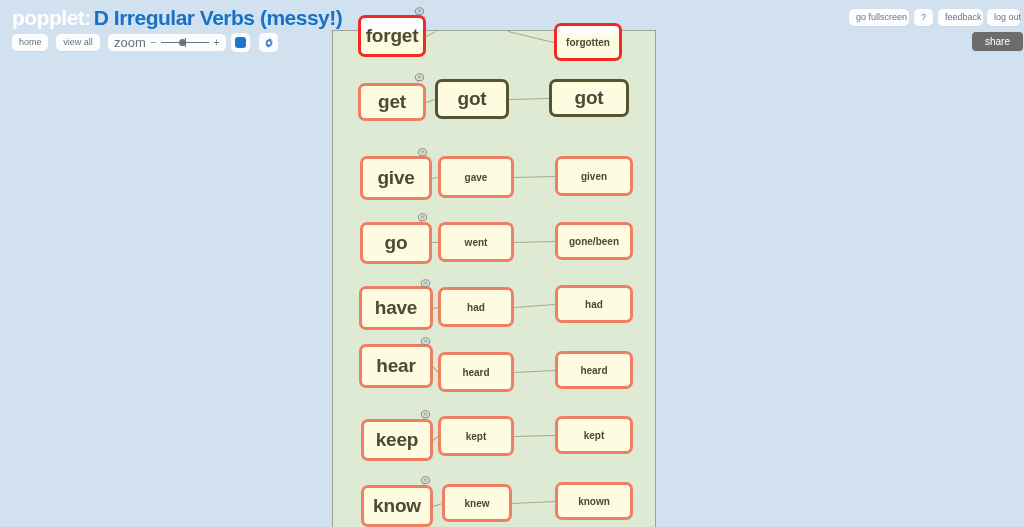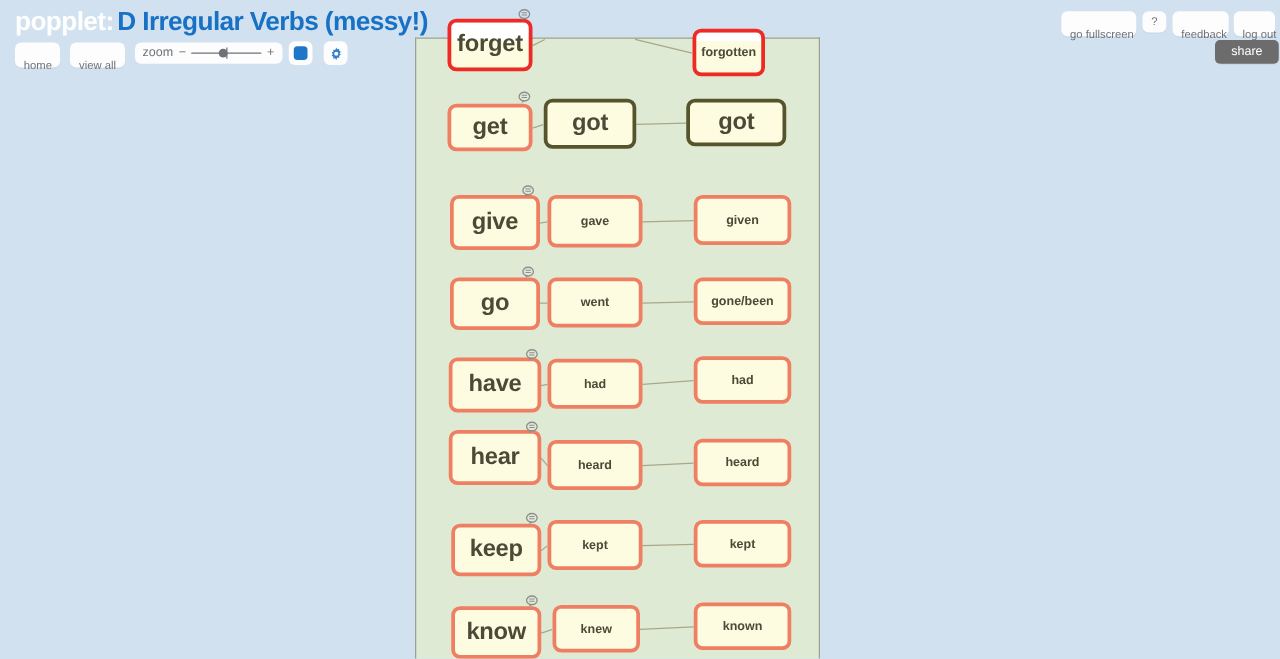--- a/index.html
+++ b/index.html
@@ -103,21 +103,21 @@
     position: absolute;
     background: #fdfdfd;
     border: none;
     border-radius: 5px;
     color: #6d7278;
     font-size: 9px;
     font-family: "Liberation Sans", sans-serif;
     height: 17px;
     line-height: 17px;
     text-align: center;
-    padding: 10px 7px;
+    padding: 0 7px;
     white-space: nowrap;
     cursor: pointer;
     box-shadow: 0 1px 0 rgba(0,0,0,0.04);
   }
   .btn.dark {
     background: #6c6c6c;
     color: #ffffff;
     height: 19px;
     line-height: 19px;
     font-size: 10px;
@@ -131,21 +131,21 @@
     left: 108px; top: 34px;
     width: 118px; height: 17px;
     background: #fdfdfd;
     border-radius: 5px;
     display: flex;
     align-items: center;
     padding: 0 6px;
     gap: 4px;
   }
   #zoom-widget .zlabel {
-    font-size: 10px;
+    font-size: 13px;
     color: #6d7278;
   }
   .z-minus, .z-plus {
     color: #6d7278;
     font-size: 10px;
     line-height: 1;
     width: 7px;
     text-align: center;
     cursor: pointer;
     user-select: none;
@@ -231,21 +231,21 @@
   <div class="btn" style="left:849px; top:9px; width:60px;">go fullscreen</div>
   <div class="btn" style="left:914px; top:9px; width:19px; padding:0;">?</div>
   <div class="btn" style="left:938px; top:9px; width:45px;">feedback</div>
   <div class="btn" style="left:987px; top:9px; width:33px;">log out</div>
   <div class="btn dark" style="left:972px; top:32px;">share</div>
 
   <div id="canvas">
       <div class="connector slope" style="left: 93px; top: 5px; width: 11.1803px; transform: rotate(-26.5651deg);"></div>
       <div class="connector slope" style="left: 175px; top: 0px; width: 47.2969px; transform: rotate(13.4486deg);"></div>
       <div class="popple base sel straddle" style="left: 25px; top: -16px; width: 68px; height: 42px; --split: 38.095238095238095%;">forget</div>
-      <div class="popple derived sel straddle" style="left: 221px; top: -8px; width: 58px; height: 38px; text-align: center; --split: 21.052631578947366%;">forgotten</div>
+      <div class="popple derived sel straddle" style="left: 221px; top: -8px; width: 68px; height: 38px; text-align: center; --split: 21.052631578947366%;">forgotten</div>
       <div class="comment-icon" style="left: 80px; top: -25px;">
         <svg width="13" height="13" viewBox="0 0 16 16">
           <ellipse cx="8" cy="6.5" rx="5.2" ry="4.3" fill="none" stroke="#8d8d8d" stroke-width="1.3"></ellipse>
           <path d="M6 10.2 L5.2 13 L8.2 10.6 Z" fill="#8d8d8d"></path>
           <line x1="5.4" y1="5.2" x2="10.6" y2="5.2" stroke="#8d8d8d" stroke-width="1"></line>
           <line x1="5.4" y1="7.4" x2="10.6" y2="7.4" stroke="#8d8d8d" stroke-width="1"></line>
         </svg>
       </div>
       <div class="connector slope" style="left: 93px; top: 71px; width: 9.48683px; transform: rotate(-18.4349deg);"></div>
       <div class="connector slope" style="left: 176px; top: 68px; width: 40.0125px; transform: rotate(-1.4321deg);"></div>

